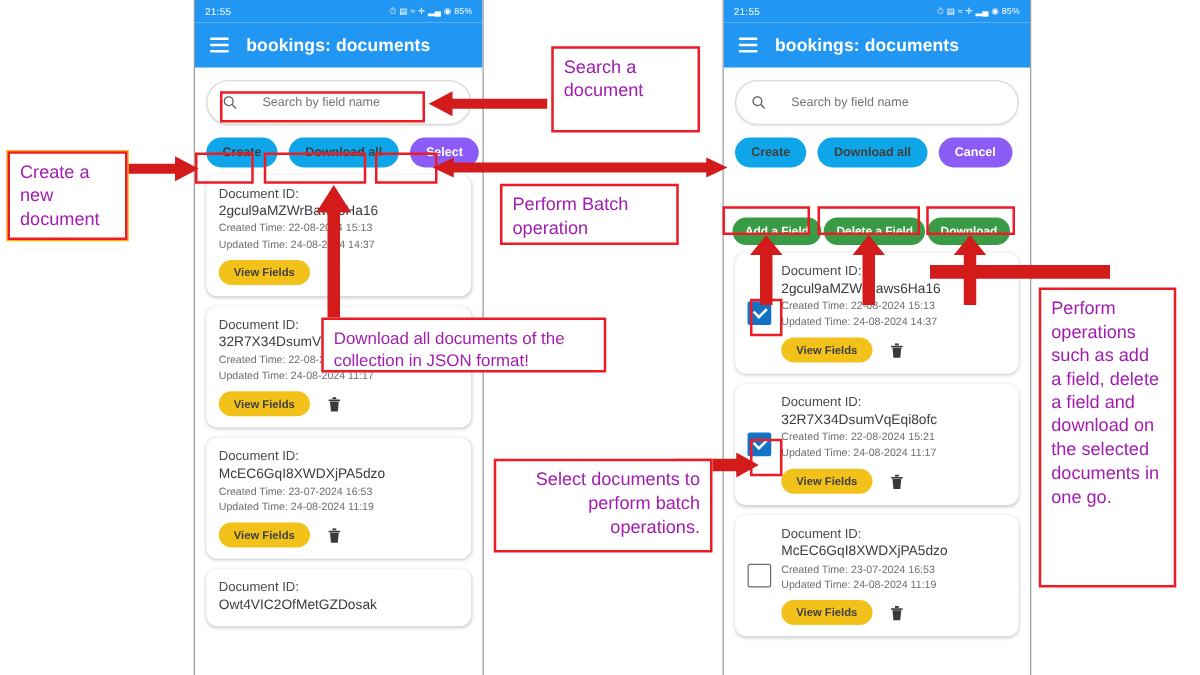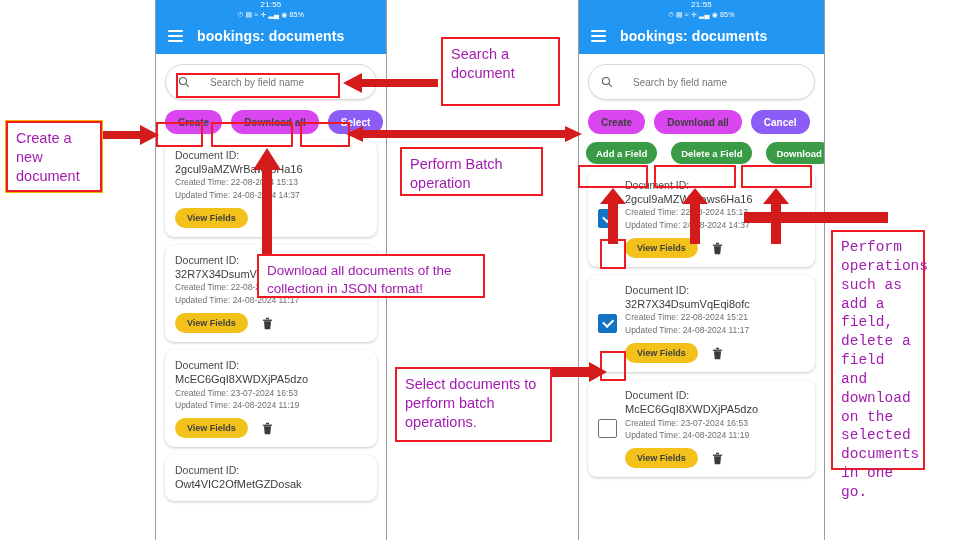--- a/index.html
+++ b/index.html
@@ -19,21 +19,21 @@
     border-left:1px solid #9b9b9b;
     border-right:1px solid #9b9b9b;
     overflow:hidden;
   }
   #phone-left{left:155px;}
   #phone-right{left:578px;width:245px;}
 
   .statusbar{
     height:18px;background:#2196f3;color:#ffffff;
     display:flex;align-items:center;justify-content:space-between;
-    padding:0 8px;font-size:8px;letter-spacing:.2px;flex-direction:column;
+    padding:0 8px;font-size:8px;letter-spacing:.2px;
   }
   .status-icons{display:flex;align-items:center;gap:2px;font-size:7px;}
   .status-icons .gl{display:inline-block;line-height:1;}
 
   .appbar{
     height:36px;background:#2196f3;color:#ffffff;
     display:flex;align-items:center;gap:14px;padding:0 12px;
   }
   .hamburger{display:inline-flex;flex-direction:column;gap:3px;width:15px;}
   .hamburger i{display:block;height:2px;background:#ffffff;border-radius:1px;}
@@ -53,25 +53,25 @@
   }
 
   .btnrow{display:flex;align-items:center;gap:9px;padding:4px 9px 6px 9px;}
   .pill{
     border:0;border-radius:14px;height:24px;padding:0 13px;
     font-size:10px;font-weight:700;color:#3a3a3a;
     font-family:"Liberation Sans",sans-serif;cursor:pointer;
     display:inline-flex;align-items:center;justify-content:center;
     white-space:nowrap;
   }
-  .pill-yellow{background:#d946ef;color:#3f3f3f;}
+  .pill-yellow{background:#0ea5e9;color:#3f3f3f;}
   .pill-blue{background:#8b5cf6;color:#ffffff;}
   .pill-green{background:#3a9b46;color:#ffffff;border-radius:13px;height:22px;font-size:9.5px;padding:0 10px;}
 
-  .greenrow{display:flex;align-items:center;gap:14px;padding:2px 7px 6px 7px;}
+  .greenrow{display:flex;align-items:center;gap:2px;padding:2px 7px 6px 7px;margin-top:32px;}
 
   .cards{padding:0 9px;display:flex;flex-direction:column;gap:8px;}
   .card{
     background:#ffffff;border-radius:9px;
     box-shadow:0 1px 3px rgba(0,0,0,.22);
     padding:9px 10px 9px 10px;
     display:flex;align-items:center;gap:8px;
   }
   .card-body{flex:1;}
   .doc-label{font-size:10.5px;color:#4a4a4a;line-height:1.25;}
@@ -363,17 +363,17 @@
   <div class="arrow" style="left:744px;top:212px;width:144px;height:11px;background:#d41b1b;"></div>
 
   <div class="note" style="left:6px;top:121px;width:96px;height:71px;border-color:#ee1b24;box-shadow:0 0 0 1px #f7b500;">Create a new document</div>
 
   <div class="note" style="left:441px;top:37px;width:119px;height:69px;"><span>Search a document</span></div>
 
   <div class="note" style="left:400px;top:147px;width:143px;height:49px;"><span>Perform Batch operation</span></div>
 
   <div class="note small" style="left:257px;top:254px;width:228px;height:44px;"><span>Download all documents of the collection in JSON format!</span></div>
 
-  <div class="note" style="left:395px;top:367px;width:157px;height:75px;"><span>Select documents to perform batch operations.</span></div>
-
-  <div class="note" style="left:831px;top:230px;width:94px;height:240px;font-family:Liberation Mono, monospace;"><span>Perform operations such as add a field, delete a field and download on the selected documents in one go.</span></div>
+  <div class="note" style="left:395px;top:367px;width:175px;height:75px;text-align:right;"><span>Select documents to perform batch operations.</span></div>
+
+  <div class="note" style="left:831px;top:230px;width:110px;height:240px;"><span>Perform operations such as add a field, delete a field and download on the selected documents in one go.</span></div>
 
 </div>
 
 </body></html>

